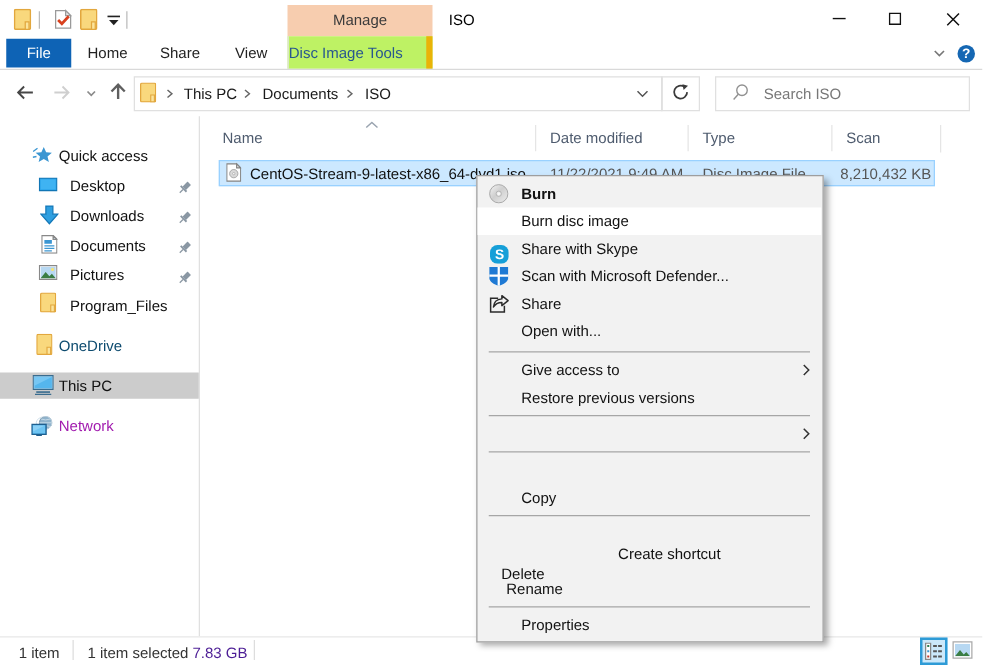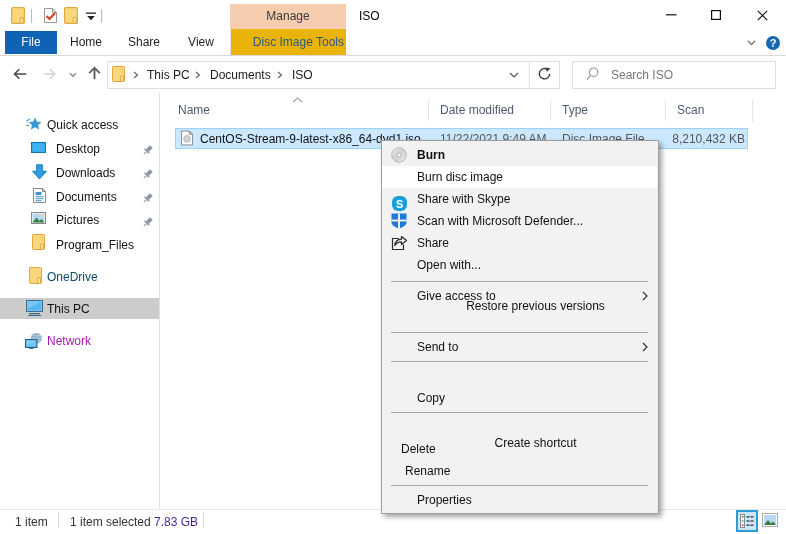--- a/index.html
+++ b/index.html
@@ -50,21 +50,21 @@
   </svg>
 <svg class="abs" style="left:757px;top:10px;" width="11" height="11" viewBox="0 0 11 11">
     <path d="M0.8 0.8 L10.2 10.2 M10.2 0.8 L0.8 10.2" stroke="#111" stroke-width="1.2"></path>
   </svg>
 
 <div class="abs" style="left:0;top:31px;width:786px;height:24px;background:#fff;"></div>
 <div class="abs" style="left:5px;top:31px;width:52px;height:23px;background:#0e63b5;color:#fff;text-align:center;line-height:23px;">File</div>
 <div class="abs" style="left:60px;top:31px;width:52px;height:23px;text-align:center;line-height:23px;color:#222;">Home</div>
 <div class="abs" style="left:118px;top:31px;width:52px;height:23px;text-align:center;line-height:23px;color:#222;">Share</div>
 <div class="abs" style="left:177px;top:31px;width:48px;height:23px;text-align:center;line-height:23px;color:#222;">View</div>
-<div class="abs" style="left:230px;top:29px;width:116px;height:26px;background:#eab308;border-left:1px solid #e3e3e3;border-right:2px solid #eab308;color:#28578f;text-align:right;line-height:26px;">Disc Image Tools</div>
+<div class="abs" style="left:230px;top:29px;width:116px;height:26px;background:#bef264;border-left:1px solid #e3e3e3;border-right:5px solid #eab308;color:#28578f;text-align:left;line-height:26px;">Disc Image Tools</div>
 
 <svg class="abs" style="left:747px;top:40px;" width="9" height="6" viewBox="0 0 9 6">
     <path d="M0.8 0.8 l3.7 3.7 L8.2 0.8" fill="none" stroke="#777" stroke-width="1.3"></path>
   </svg>
 <div class="abs" style="left:766px;top:36px;width:14px;height:14px;border-radius:50%;background:#1567b3;color:#fff;font-weight:bold;font-size:11px;text-align:center;line-height:14px;">?</div>
 <div class="abs" style="left:0;top:55px;width:786px;height:1px;background:#d9d9d9;"></div>
 
 <div class="abs" style="left:0;top:56px;width:786px;height:37px;background:#fff;"></div>
 
 <svg class="abs" style="left:13px;top:68px;" width="14" height="12" viewBox="0 0 14 12">
@@ -306,29 +306,28 @@
   </svg>
 
   <div class="mi" style="top:110px;">Open with...</div>
   <div class="sep" style="top:137px;"></div>
 
   <div class="mi" style="top:141px;">Give access to</div>
   <svg class="abs" style="left:263px;top:147px;" width="6" height="10" viewBox="0 0 6 10">
       <path d="M1 1 l4 4 l-4 4" fill="none" stroke="#333" stroke-width="1.2"></path>
     </svg>
 
-  <div class="mi" style="top:151px;text-align:center;">Restore previous versions</div>
+  <div class="mi" style="top:163px;">Restore previous versions</div>
   <div class="sep" style="top:188px;"></div>
 
-  <div class="mi" style="top:192px;">Send to</div>
   <svg class="abs" style="left:263px;top:198px;" width="6" height="10" viewBox="0 0 6 10">
       <path d="M1 1 l4 4 l-4 4" fill="none" stroke="#333" stroke-width="1.2"></path>
     </svg>
   <div class="sep" style="top:217px;"></div>
 
   <div class="mi" style="top:243px;">Copy</div>
   <div class="sep" style="top:268px;"></div>
   <div class="mi" style="top:288px;text-align:center;">Create shortcut</div>
-  <div class="mi" style="top:294px;padding-left:20px;">Delete</div>
+  <div class="mi" style="top:304px;padding-left:20px;">Delete</div>
   <div class="mi" style="top:316px;padding-left:24px;">Rename</div>
   <div class="sep" style="top:341px;"></div>
   <div class="mi" style="top:345px;">Properties</div>
 </div>
 
 </body></html>

